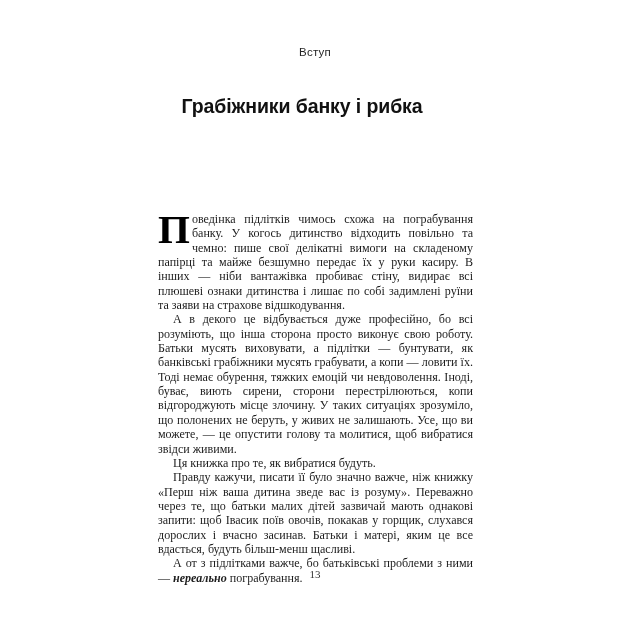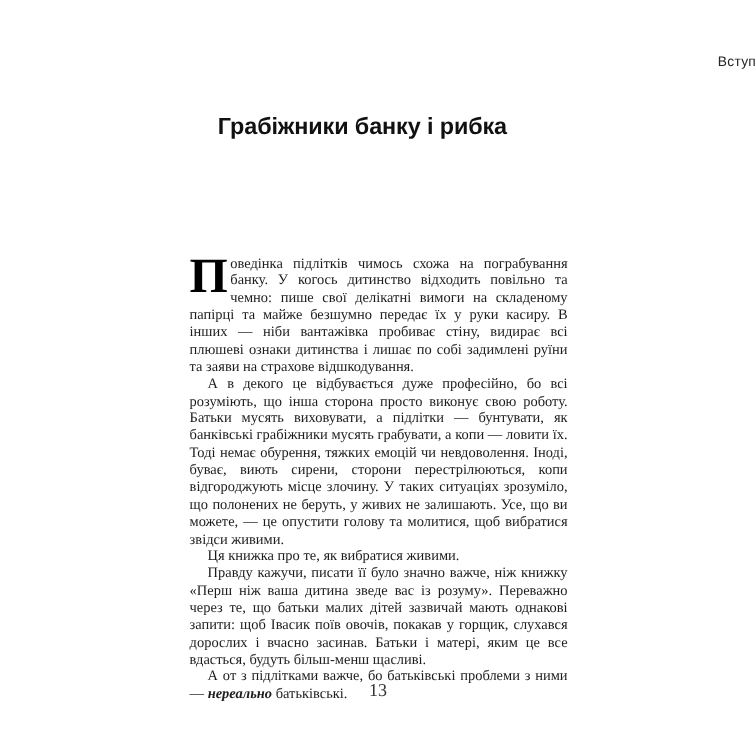--- a/index.html
+++ b/index.html
@@ -21,21 +21,21 @@
     height: 630px;
     background: #ffffff;
   }
 
   
   .section-label {
     position: absolute;
     top: 46px;
     left: 0;
     width: 630px;
-    text-align: right;
+    text-align: center;
     font-family: "Liberation Sans", "DejaVu Sans", sans-serif;
     font-size: 11.5px;
     font-weight: 400;
     letter-spacing: 0.2px;
     color: #262626;
   }
 
   
   .chapter-title {
     position: absolute;
@@ -94,42 +94,42 @@
   }
 
   
   .folio {
     position: absolute;
     top: 568px;
     left: 0;
     width: 630px;
     text-align: center;
     font-family: "Liberation Serif", "DejaVu Serif", serif;
-    font-size: 15px;
+    font-size: 11px;
     color: #333333;
   }
 </style>
 </head>
 <body>
 
 <div class="page">
 
   <div class="section-label">Вступ</div>
 
   <h1 class="chapter-title">Грабіжники банку і рибка</h1>
 
   <div class="textblock">
 
     <p class="first"><span class="dropcap">П</span><span class="lead-in">оведінка</span><span> підлітків чимось схожа на пограбування банку. У когось дитинство відходить повільно та чемно: пише свої делікатні вимоги на складеному папірці та майже безшумно передає їх у руки касиру. В інших — ніби вантажівка пробиває стіну, видирає всі плюшеві ознаки дитинства і лишає по собі задимлені руїни та заяви на страхове відшкодування.</span></p>
 
     <p><span>А в декого це відбувається дуже професійно, бо всі розуміють, що інша сторона просто виконує свою роботу. Батьки мусять виховувати, а підлітки — бунтувати, як банківські грабіжники мусять грабувати, а копи — ловити їх. Тоді немає обурення, тяжких емоцій чи невдоволення. Іноді, буває, виють сирени, сторони перестрілюються, копи відгороджують місце злочину. У таких ситуаціях зрозуміло, що полонених не беруть, у живих не залишають. Усе, що ви можете, — це опустити голову та молитися, щоб вибратися звідси живими.</span></p>
 
-    <p><span>Ця книжка про те, як вибратися живими.</span></p>
+    <p><span>Ця книжка про те, як вибратися будуть.</span></p>
 
     <p><span>Правду кажучи, писати її було значно важче, ніж книжку «Перш ніж ваша дитина зведе вас із розуму». Переважно через те, що батьки малих дітей зазвичай мають однакові запити: щоб Івасик поїв овочів, покакав у горщик, слухався дорослих і вчасно засинав. Батьки і матері, яким це все вдасться, будуть більш-менш щасливі.</span></p>
 
-    <p><span>А от з підлітками важче, бо батьківські проблеми з ними — </span><em class="ital">нереально</em><span> батьківські.</span></p>
+    <p><span>А от з підлітками важче, бо батьківські проблеми з ними — </span><em class="ital">нереально</em><span> пограбування.</span></p>
 
   </div>
 
   <div class="folio">13</div>
 
 </div>
 
 </body></html>

